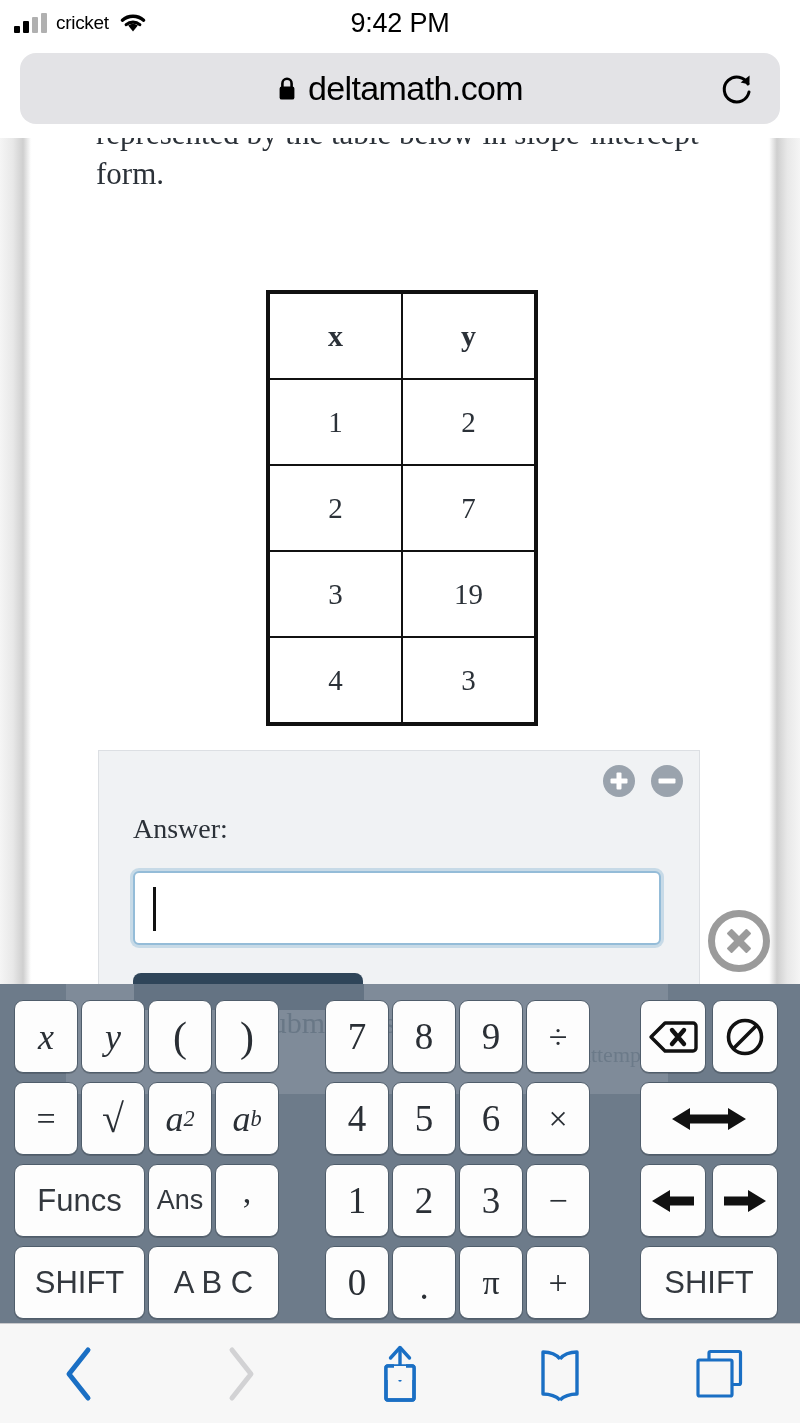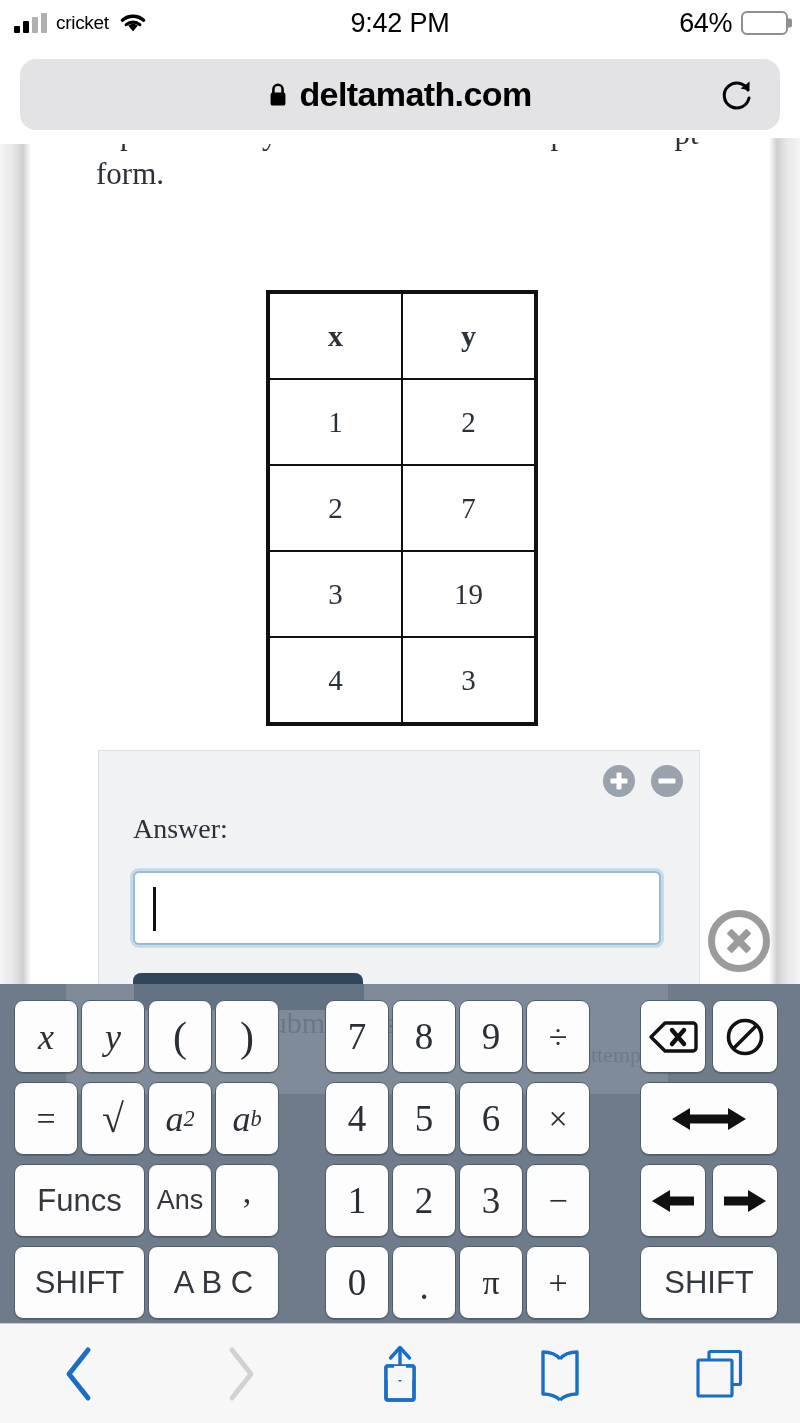--- a/index.html
+++ b/index.html
@@ -59,23 +59,23 @@
   }
   .battery .fill { height: 100%; background: #000; border-radius: 2px; }
   .battery .nub {
     position: absolute; right: -6px; top: 50%; transform: translateY(-50%);
     width: 4px; height: 9px; background: #8e8e93;
     border-radius: 0 2px 2px 0;
   }
 
   
   .urlbar-wrap {
-    position: absolute; left: 0; top: 52px;
+    position: absolute; left: 0; top: 46px;
     width: 676px; height: 92px;
-    background: #ffffff; z-index: 49; font-weight: bold;
+    background: #ffffff; z-index: 49;
   }
   .urlbar {
     position: absolute; left: 20px; top: 7px;
     width: 760px; height: 71px;
     background: #e3e3e6; border-radius: 16px;
     display: flex; align-items: center; justify-content: center;
   }
   .url-inner { display: flex; align-items: center; gap: 11px; }
   .lock-icon { width: 20px; height: 25px; position: relative; }
   .url-text {
@@ -326,27 +326,20 @@
     <span class="carrier">cricket</span>
     <span class="wifi">
       <svg width="30" height="22" viewBox="0 0 30 22">
         <path d="M15 19.5 L10.2 13.6 a7.6 7.6 0 0 1 9.6 0 Z" fill="#000"></path>
         <path d="M4.4 8.2 a16 16 0 0 1 21.2 0" stroke="#000" stroke-width="3.4" fill="none" stroke-linecap="round"></path>
         <path d="M8.2 12.6 a10.4 10.4 0 0 1 13.6 0" stroke="#000" stroke-width="3.2" fill="none" stroke-linecap="round"></path>
       </svg>
     </span>
   </div>
   <div class="status-center">9:42 PM</div>
-  <div class="status-right">
-    <span class="battery-pct">64%</span>
-    <span class="battery">
-      <span class="fill" id="battery-fill" style="width: 64%;"></span>
-      <span class="nub"></span>
-    </span>
-  </div>
 </div>
 
 <div class="urlbar-wrap">
   <div class="urlbar">
     <div class="url-inner">
       <span class="lock-icon">
         <svg width="20" height="25" viewBox="0 0 20 25">
           <path d="M5.4 11 V7.4 a4.6 4.6 0 0 1 9.2 0 V11" stroke="#000" stroke-width="2.6" fill="none"></path>
           <rect x="2.6" y="10.6" width="14.8" height="13" rx="2.2" fill="#000"></rect>
         </svg>

